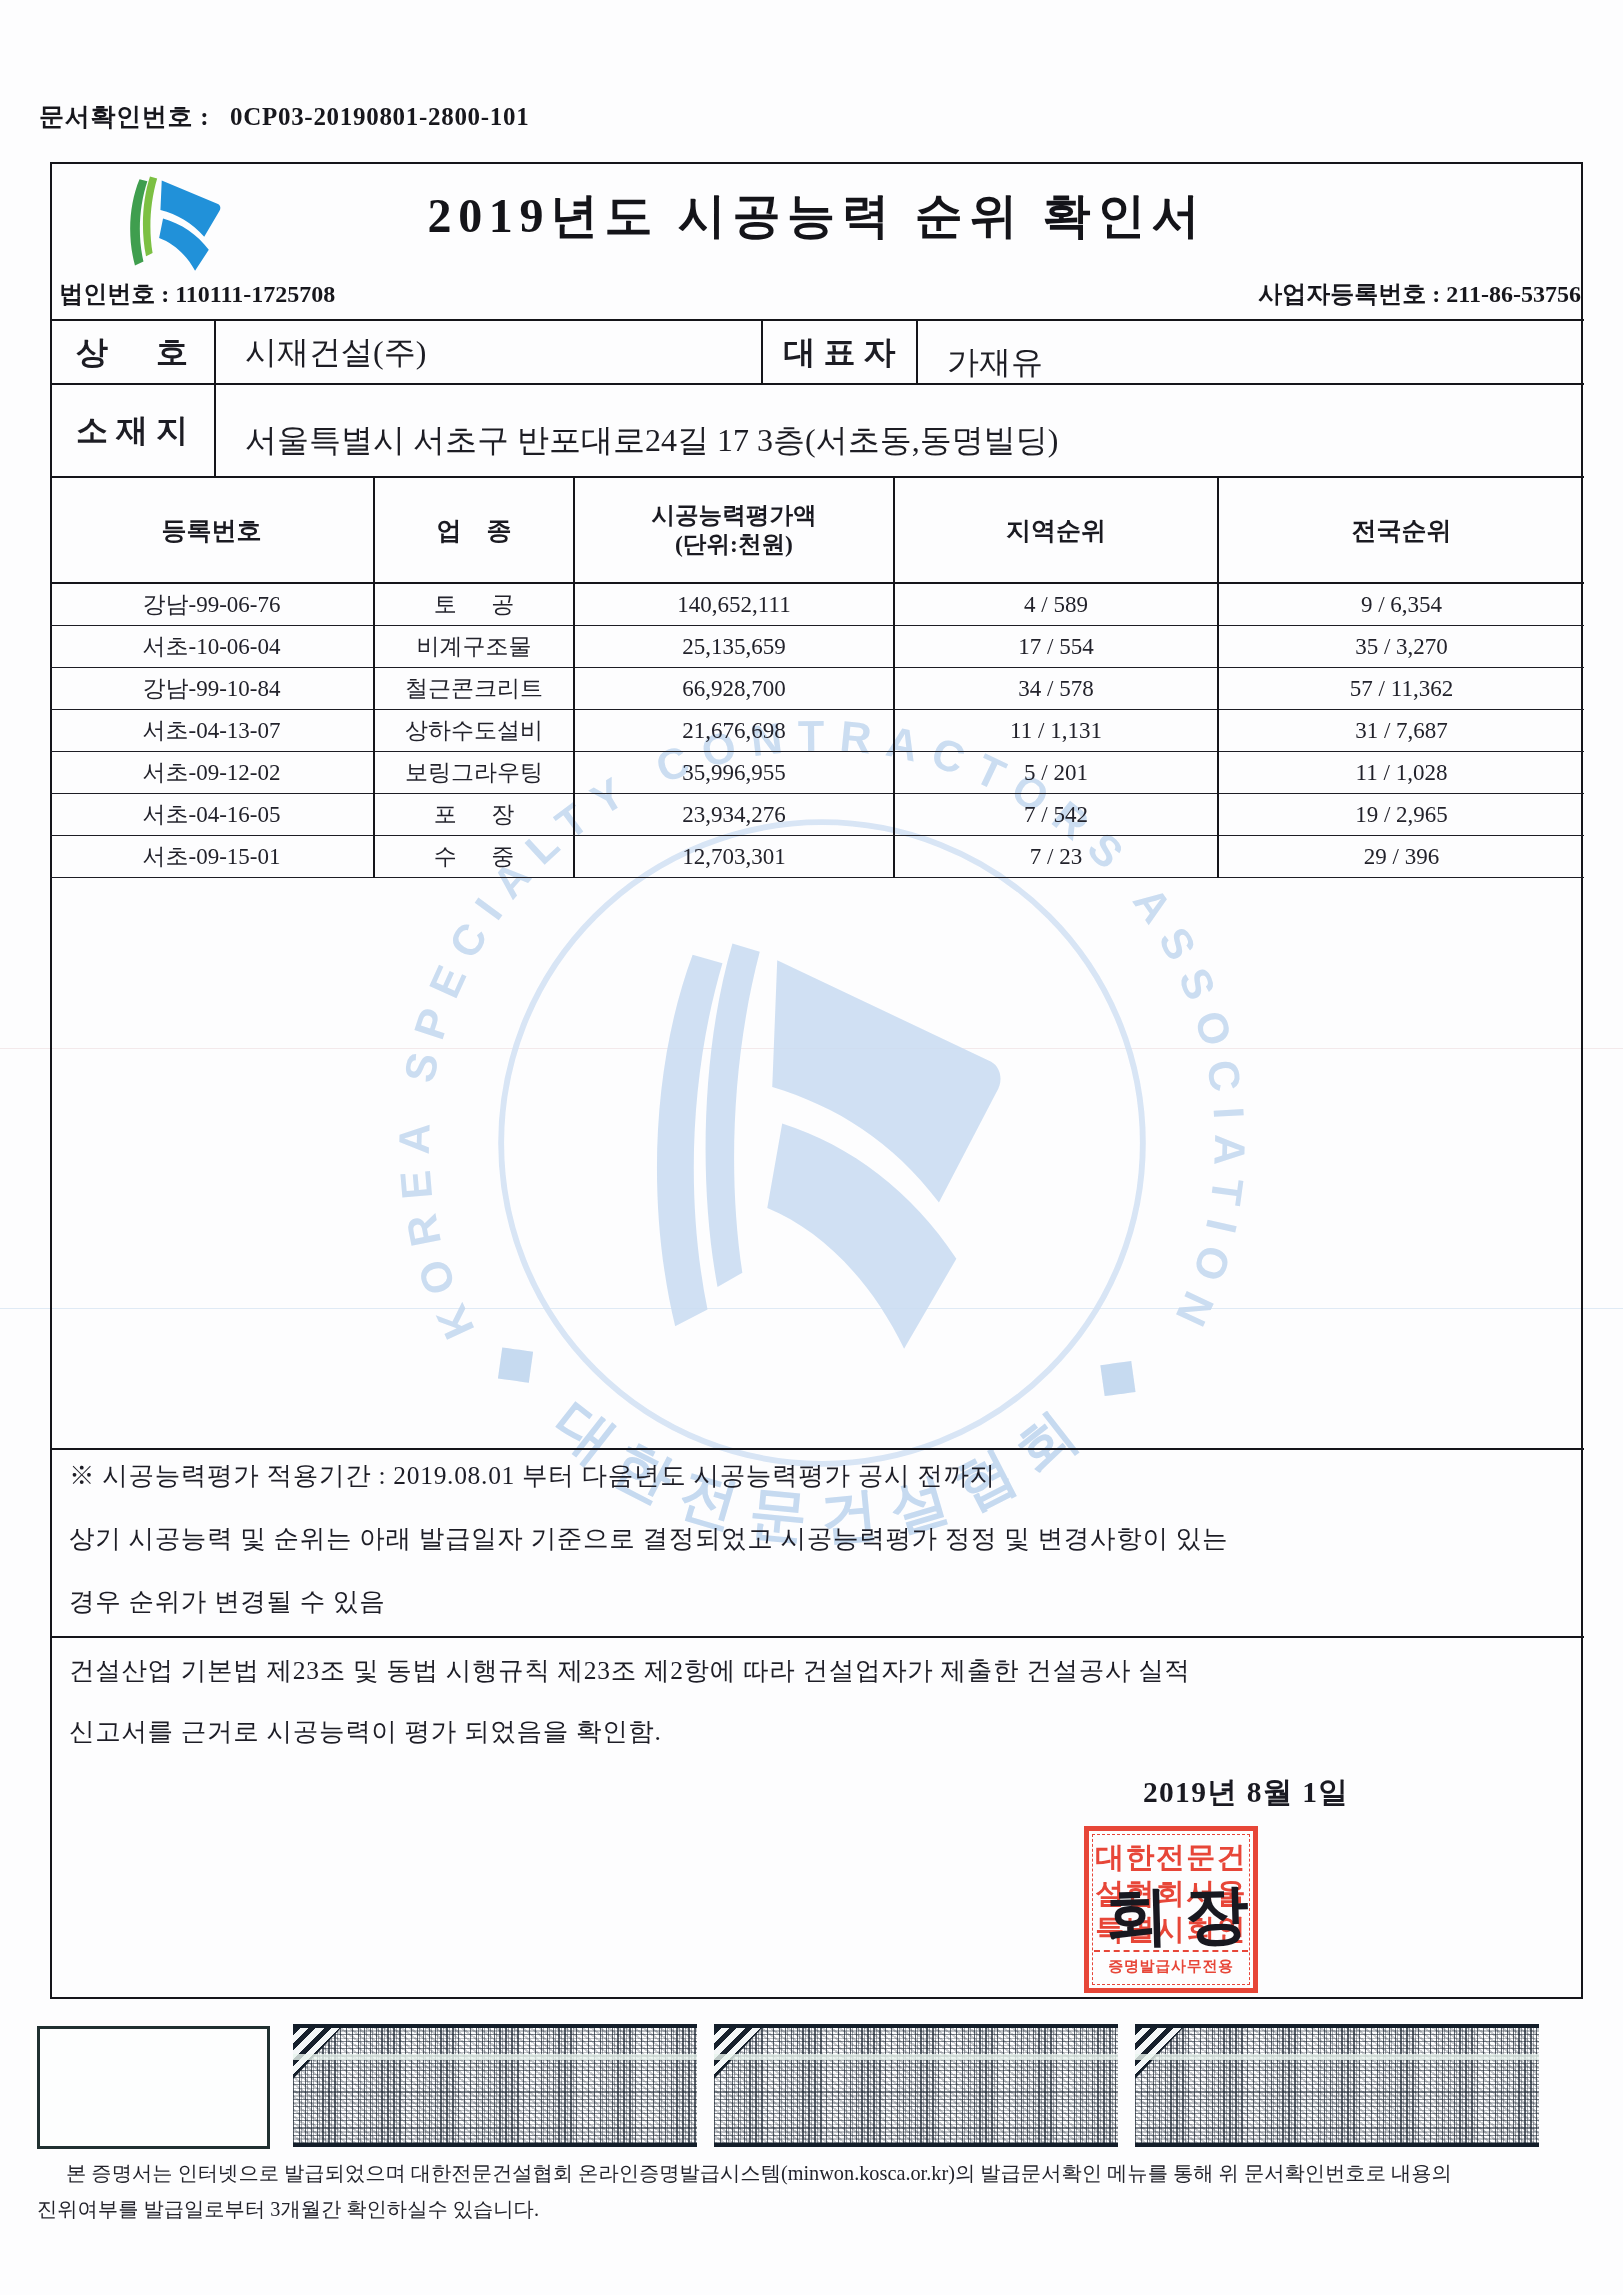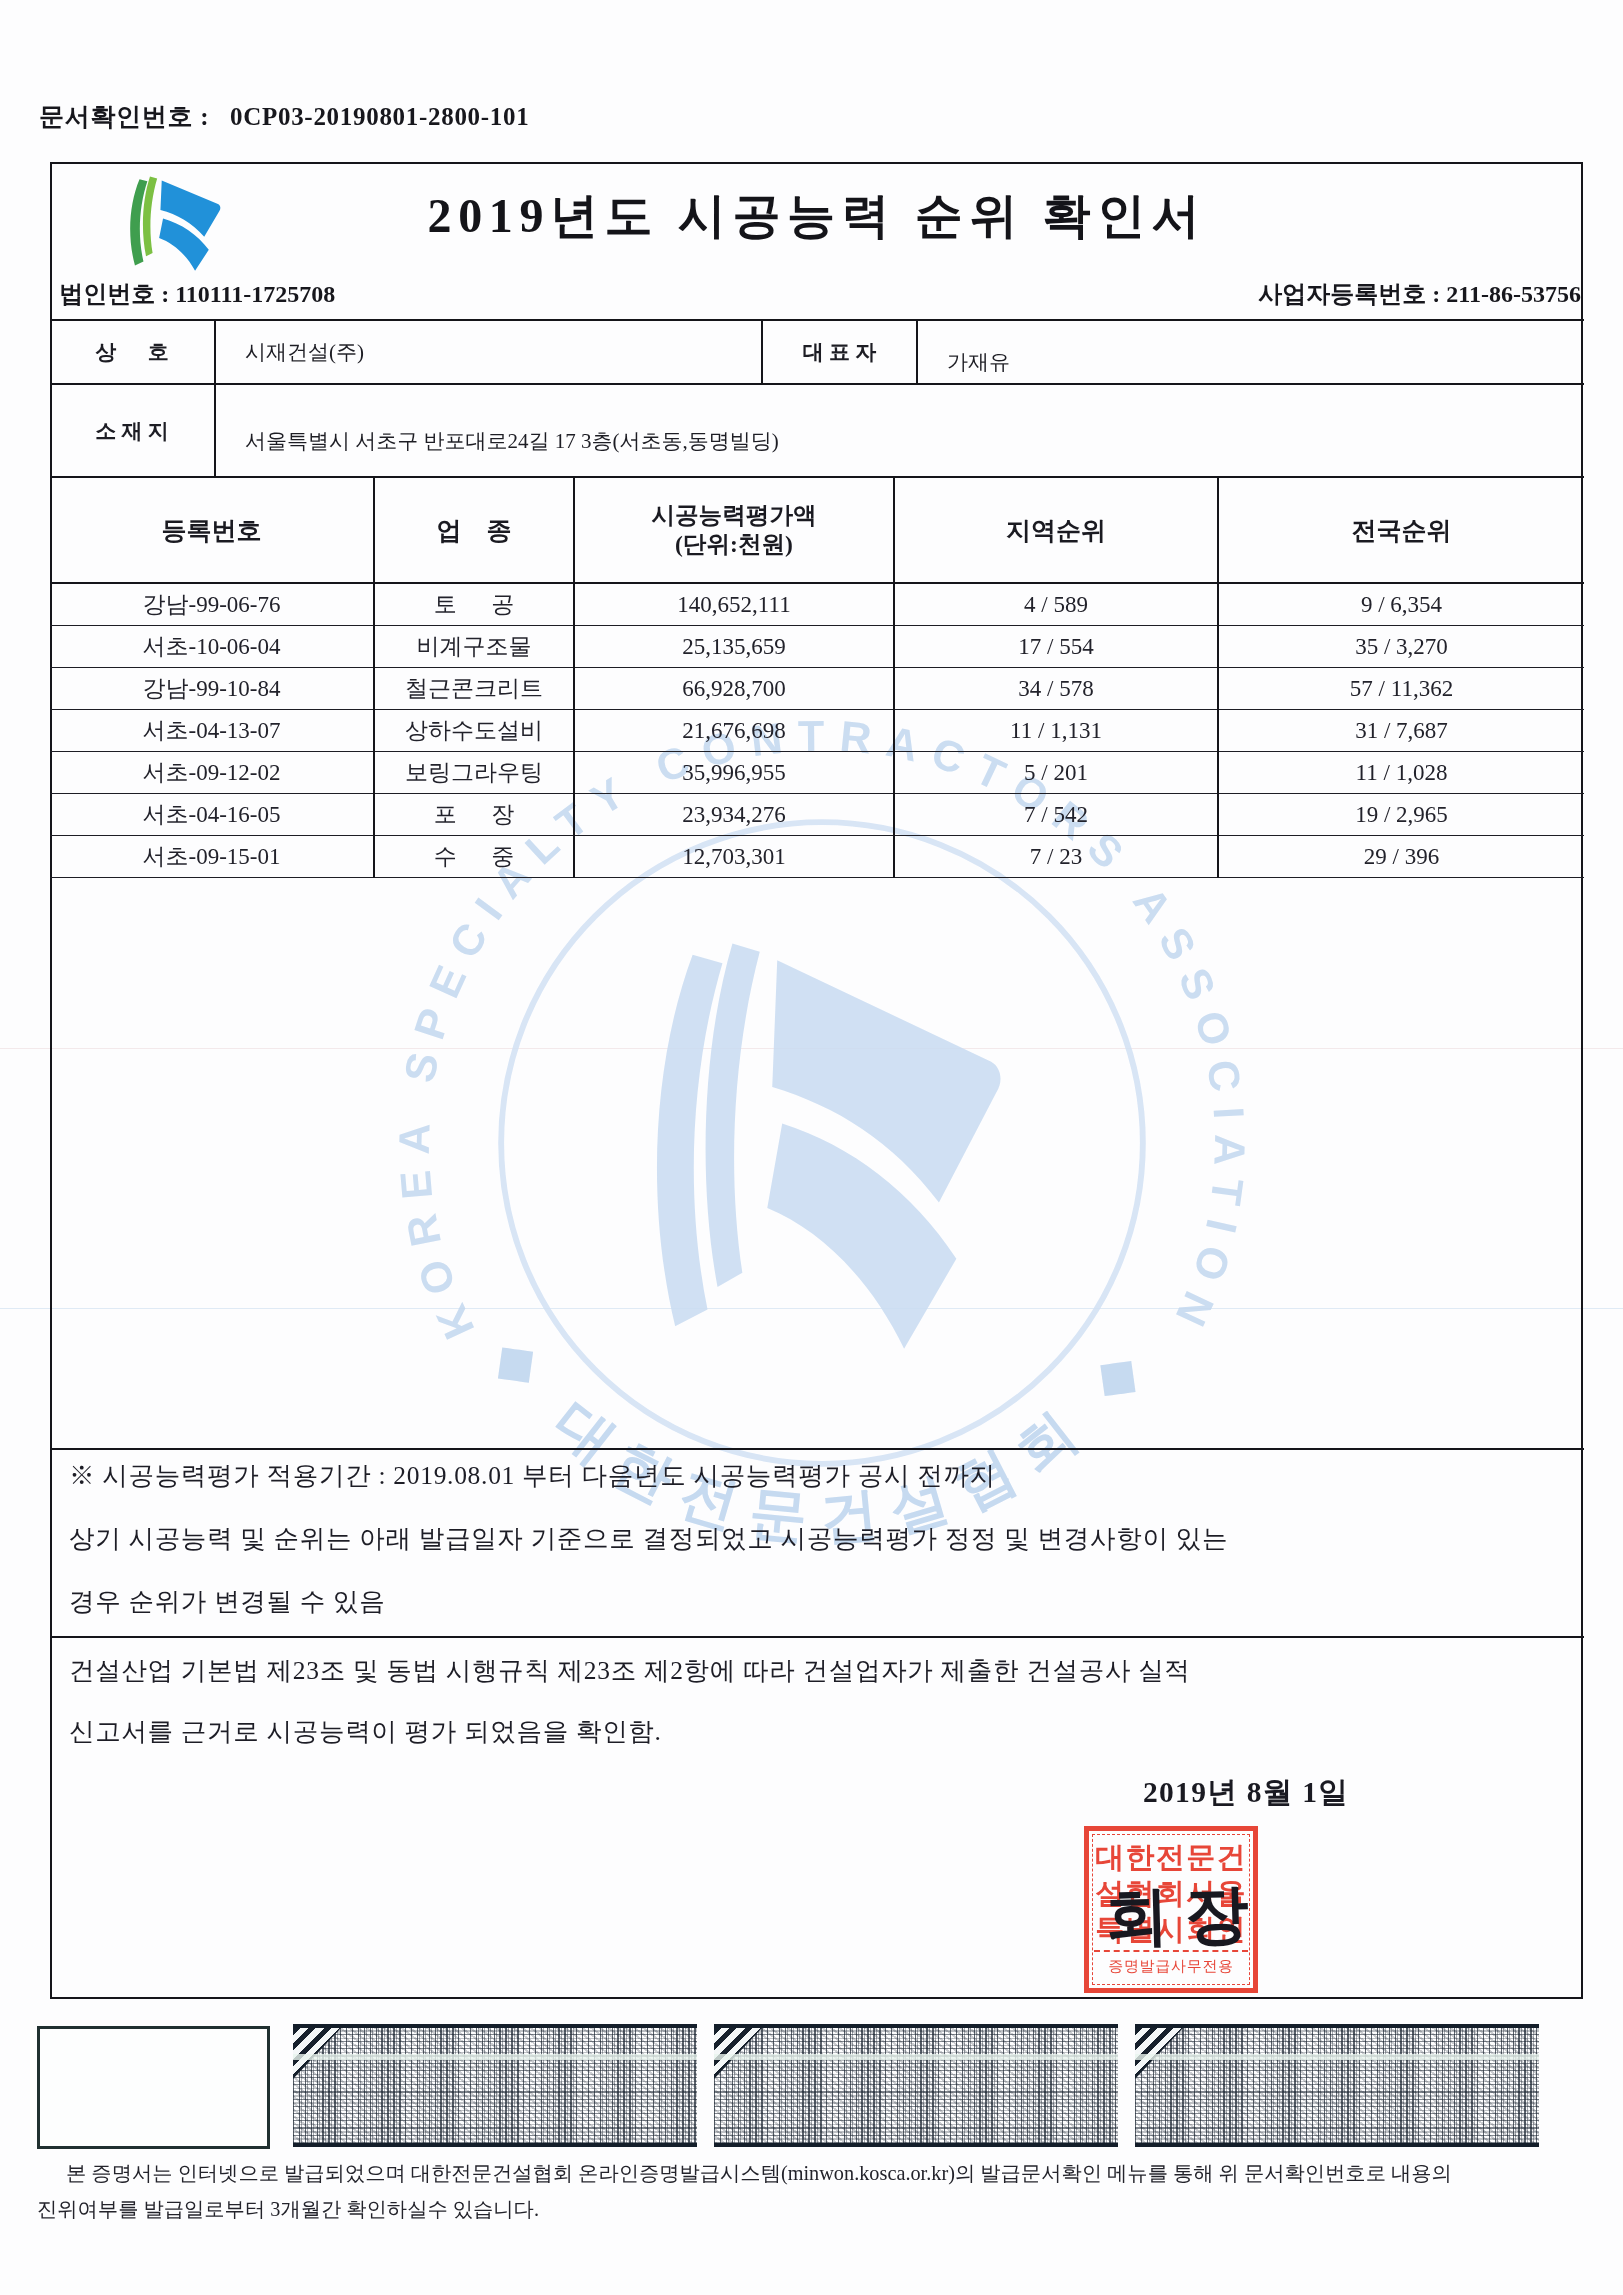--- a/index.html
+++ b/index.html
@@ -13,21 +13,21 @@
   .pre{white-space:pre;}
   
   .doc-no{left:39px;top:100px;font-size:25px;font-weight:600;letter-spacing:0.7px;color:#17171d;}
   .outer-box{left:50px;top:162px;width:1529px;height:1833px;border:2.6px solid #15151a;background:transparent;z-index:1;}
   .title{left:50px;top:184px;width:1534px;text-align:center;font-size:48px;font-weight:700;letter-spacing:6.6px;color:#141419;z-index:2;}
   .logo{left:121px;top:174px;z-index:2;}
   .regnums{left:50px;top:278px;width:1534px;z-index:2;font-size:24px;font-weight:600;color:#17171d;}
   .regnums .l{position:absolute;left:9.2px;top:0;}
   .regnums .r{position:absolute;right:3px;top:0;}
   
-  .cotable{left:50px;top:319px;width:1534px;z-index:2;font-size:21px;color:#1d1d24;text-align:right;}
+  .cotable{left:50px;top:319px;width:1534px;z-index:2;font-size:32px;color:#1d1d24;text-align:right;}
   .corow{display:grid;border-top:2.6px solid #15151a;}
   .corow1{grid-template-columns:166px 547px 155px 666px;height:62px;}
   .corow2{grid-template-columns:166px 1368px;height:91px;border-top:2px solid #15151a;}
   .cocell{display:flex;align-items:center;}
   .colabel{justify-content:center;font-weight:600;border-right:2px solid #15151a;}
   .coval{padding-left:29px;border-right:2px solid #15151a;}
   .coval.last{border-right:none;margin-top:20px;}
   
   .captable{left:50px;top:476px;width:1534px;z-index:2;border-collapse:collapse;table-layout:fixed;font-size:23px;color:#22222b;}
   .captable th,.captable td{border-left:2px solid #15151a;border-right:2px solid #15151a;text-align:center;vertical-align:middle;font-weight:500;}
@@ -46,21 +46,21 @@
   
   .issue-date{left:1143px;top:1773px;font-size:29.5px;letter-spacing:1.3px;font-weight:600;color:#1a1a22;z-index:2;}
   .issuer{left:383px;top:1879px;font-size:44px;font-weight:700;letter-spacing:3.3px;color:#14141c;z-index:3;}
   .chairman{left:1105px;top:1872px;font-size:64px;font-weight:700;letter-spacing:15.7px;color:#181820;transform:rotate(-1.5deg);z-index:4;}
   
   .stamp{left:1084px;top:1826px;width:164px;height:157px;border:5.9px solid #e6392a;background:rgba(255,255,255,.05);z-index:3;opacity:.93;
          font-family:"Liberation Sans","DejaVu Sans",sans-serif;}
   .stamp .dash{position:absolute;left:2.6px;top:2.6px;right:2.6px;bottom:2.6px;border:1.3px dashed #e6392a;}
   .stamp .rows{position:relative;padding-top:8px;text-align:center;font-weight:800;font-size:29px;line-height:36px;letter-spacing:1.3px;color:#e6392a;}
   .stamp .sep{position:relative;margin:3.3px 5.2px 0 5.2px;border-top:2px dashed #e6392a;}
-  .stamp .sfoot{position:relative;text-align:center;font-weight:400;font-size:15px;letter-spacing:0.7px;color:#e6392a;padding-top:4.6px;}
+  .stamp .sfoot{position:relative;text-align:center;font-weight:700;font-size:15px;letter-spacing:0.7px;color:#e6392a;padding-top:4.6px;}
   
   .bc-blank{left:37px;top:2026px;width:227px;height:117px;border:3.3px solid #203030;background:#fdfefe;z-index:2;}
   .barcode{top:2024px;width:404px;height:115px;z-index:2;
     border-top:4.6px solid #141e2a;border-bottom:4.6px solid #141e2a;
     background:
       repeating-linear-gradient(90deg, rgba(25,35,48,.70) 0 1.3px, rgba(255,255,255,0) 1.3px 2.6px, rgba(25,35,48,.38) 2.6px 3.3px, rgba(255,255,255,0) 3.3px 5.9px),
       repeating-linear-gradient(0deg, rgba(25,35,48,.55) 0 1.3px, rgba(255,255,255,0) 1.3px 3.3px, rgba(25,35,48,.28) 3.3px 4.6px, rgba(255,255,255,0) 4.6px 7.2px),
       repeating-linear-gradient(37deg, rgba(25,35,48,.22) 0 2px, rgba(255,255,255,0) 2px 5.2px);
   }
   .barcode::before{content:"";position:absolute;left:0;top:0;width:48px;height:51px;

